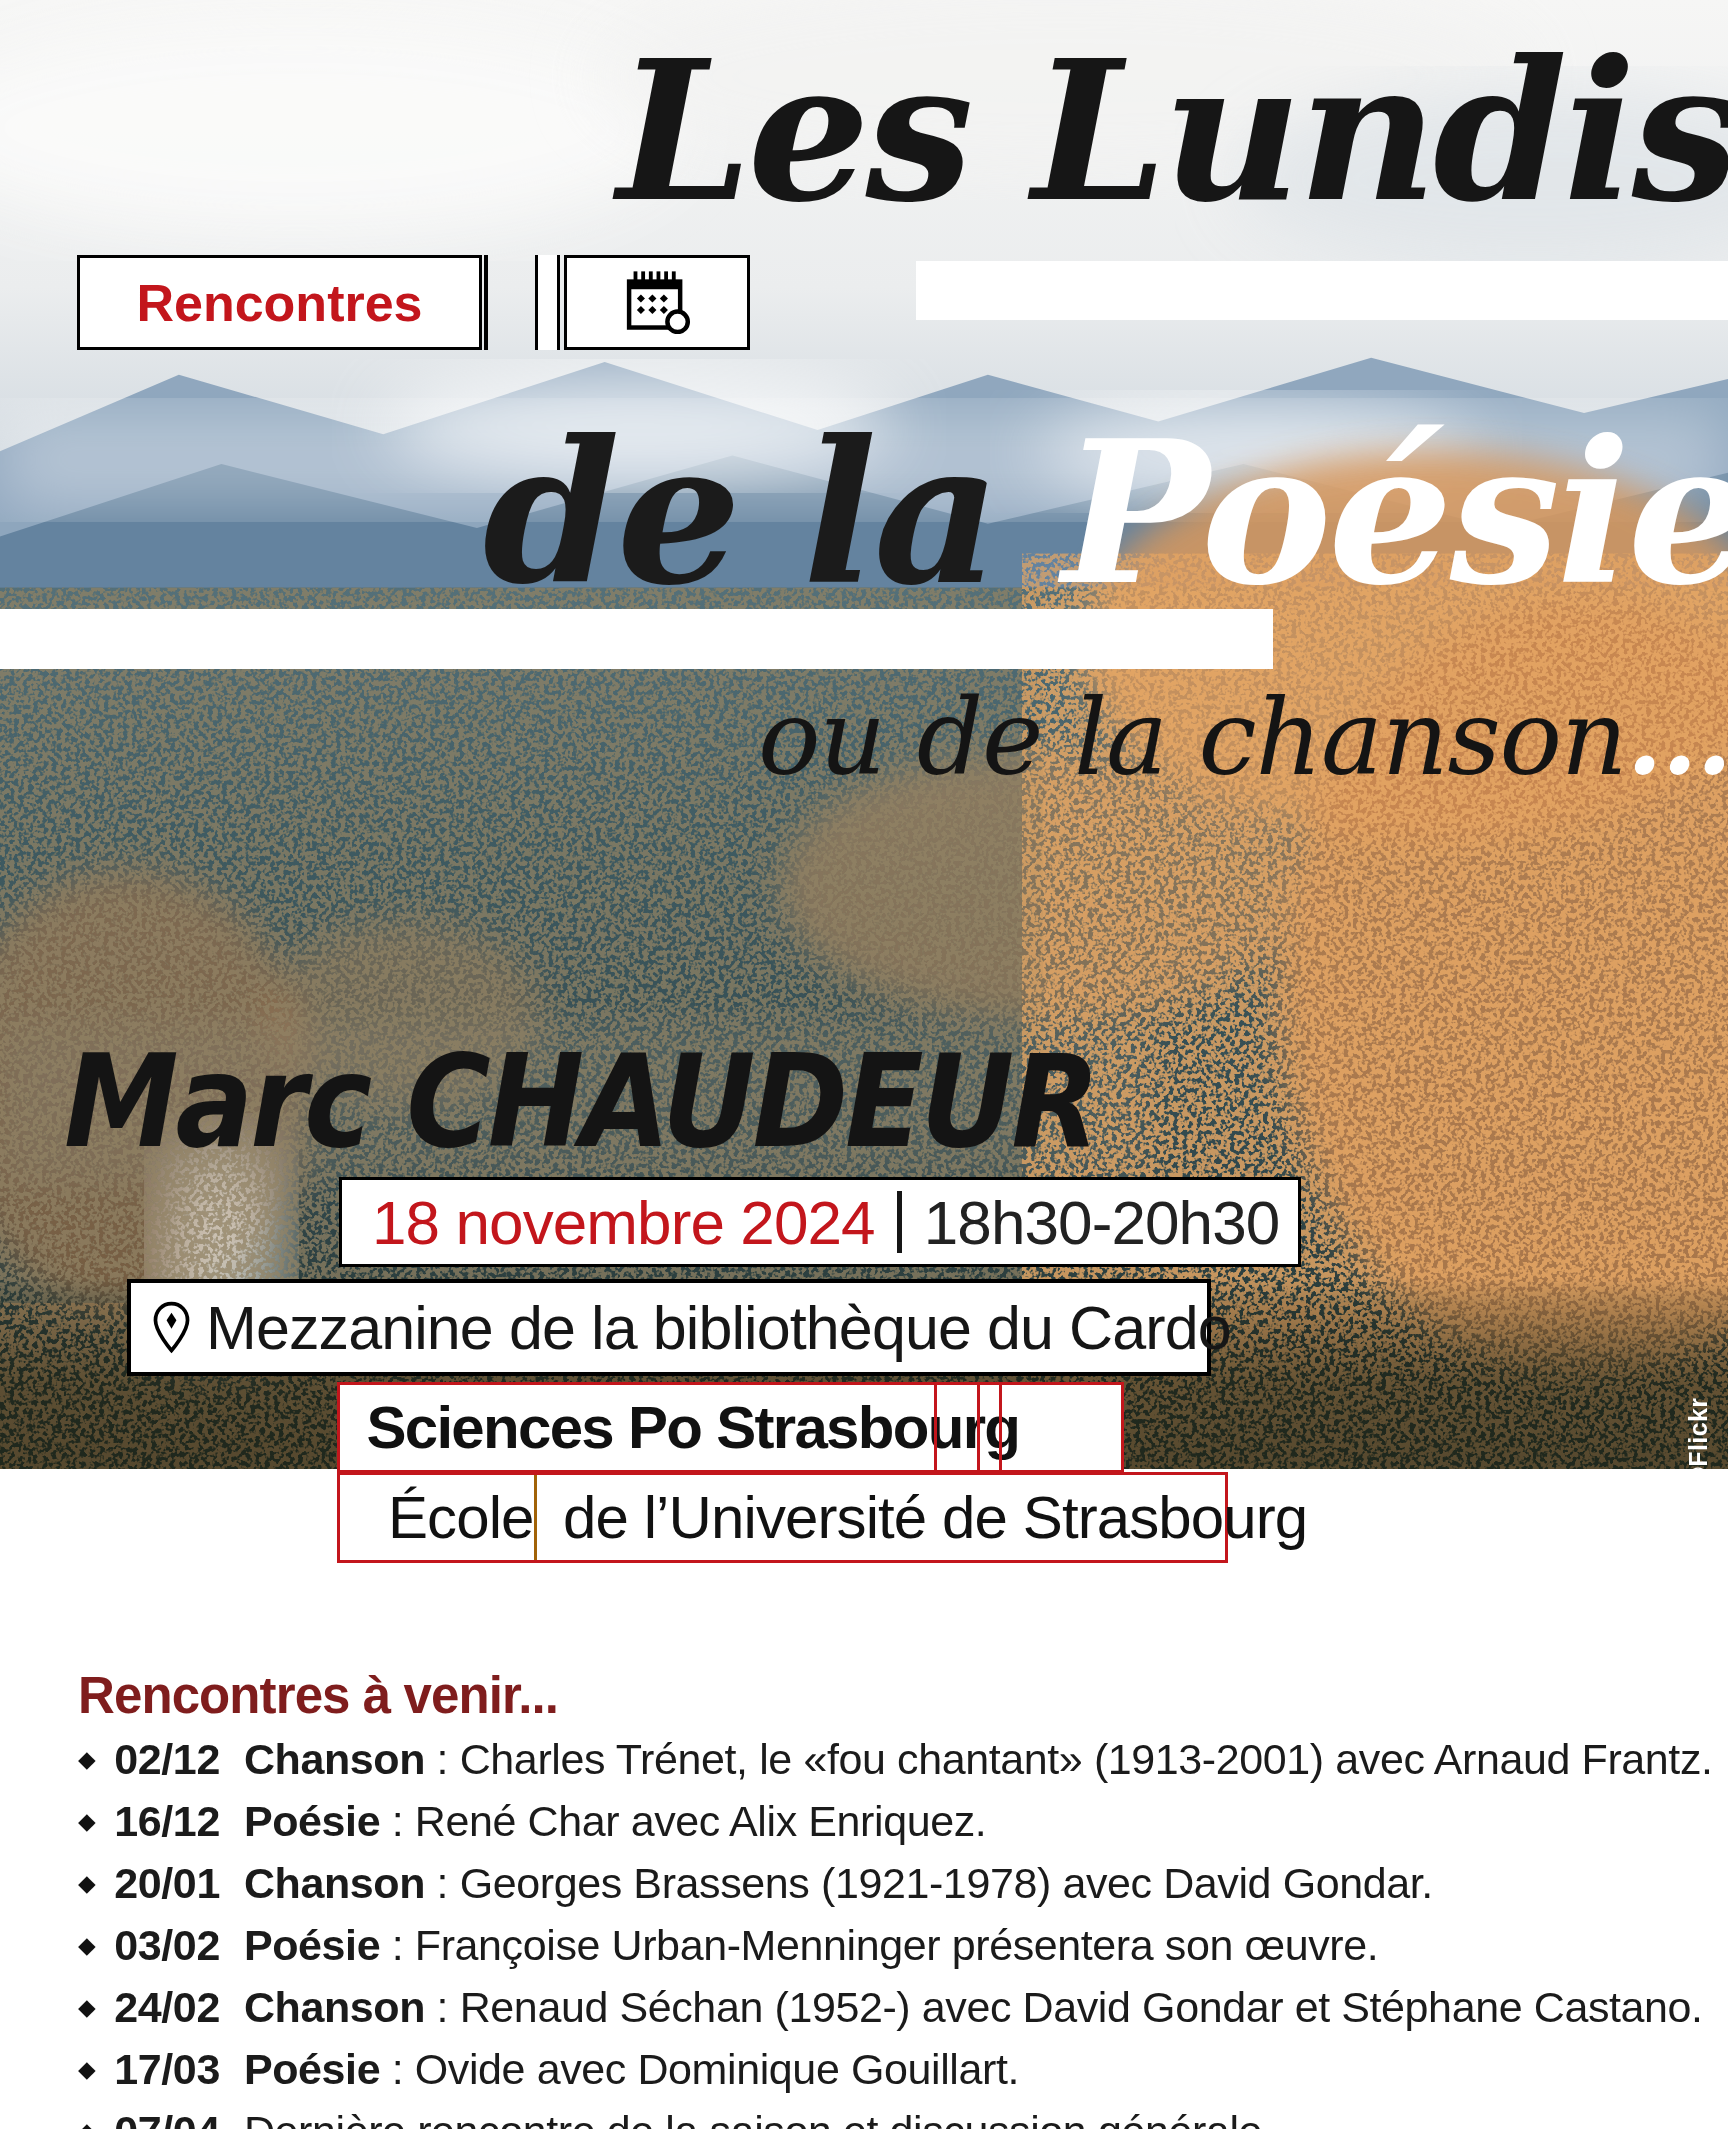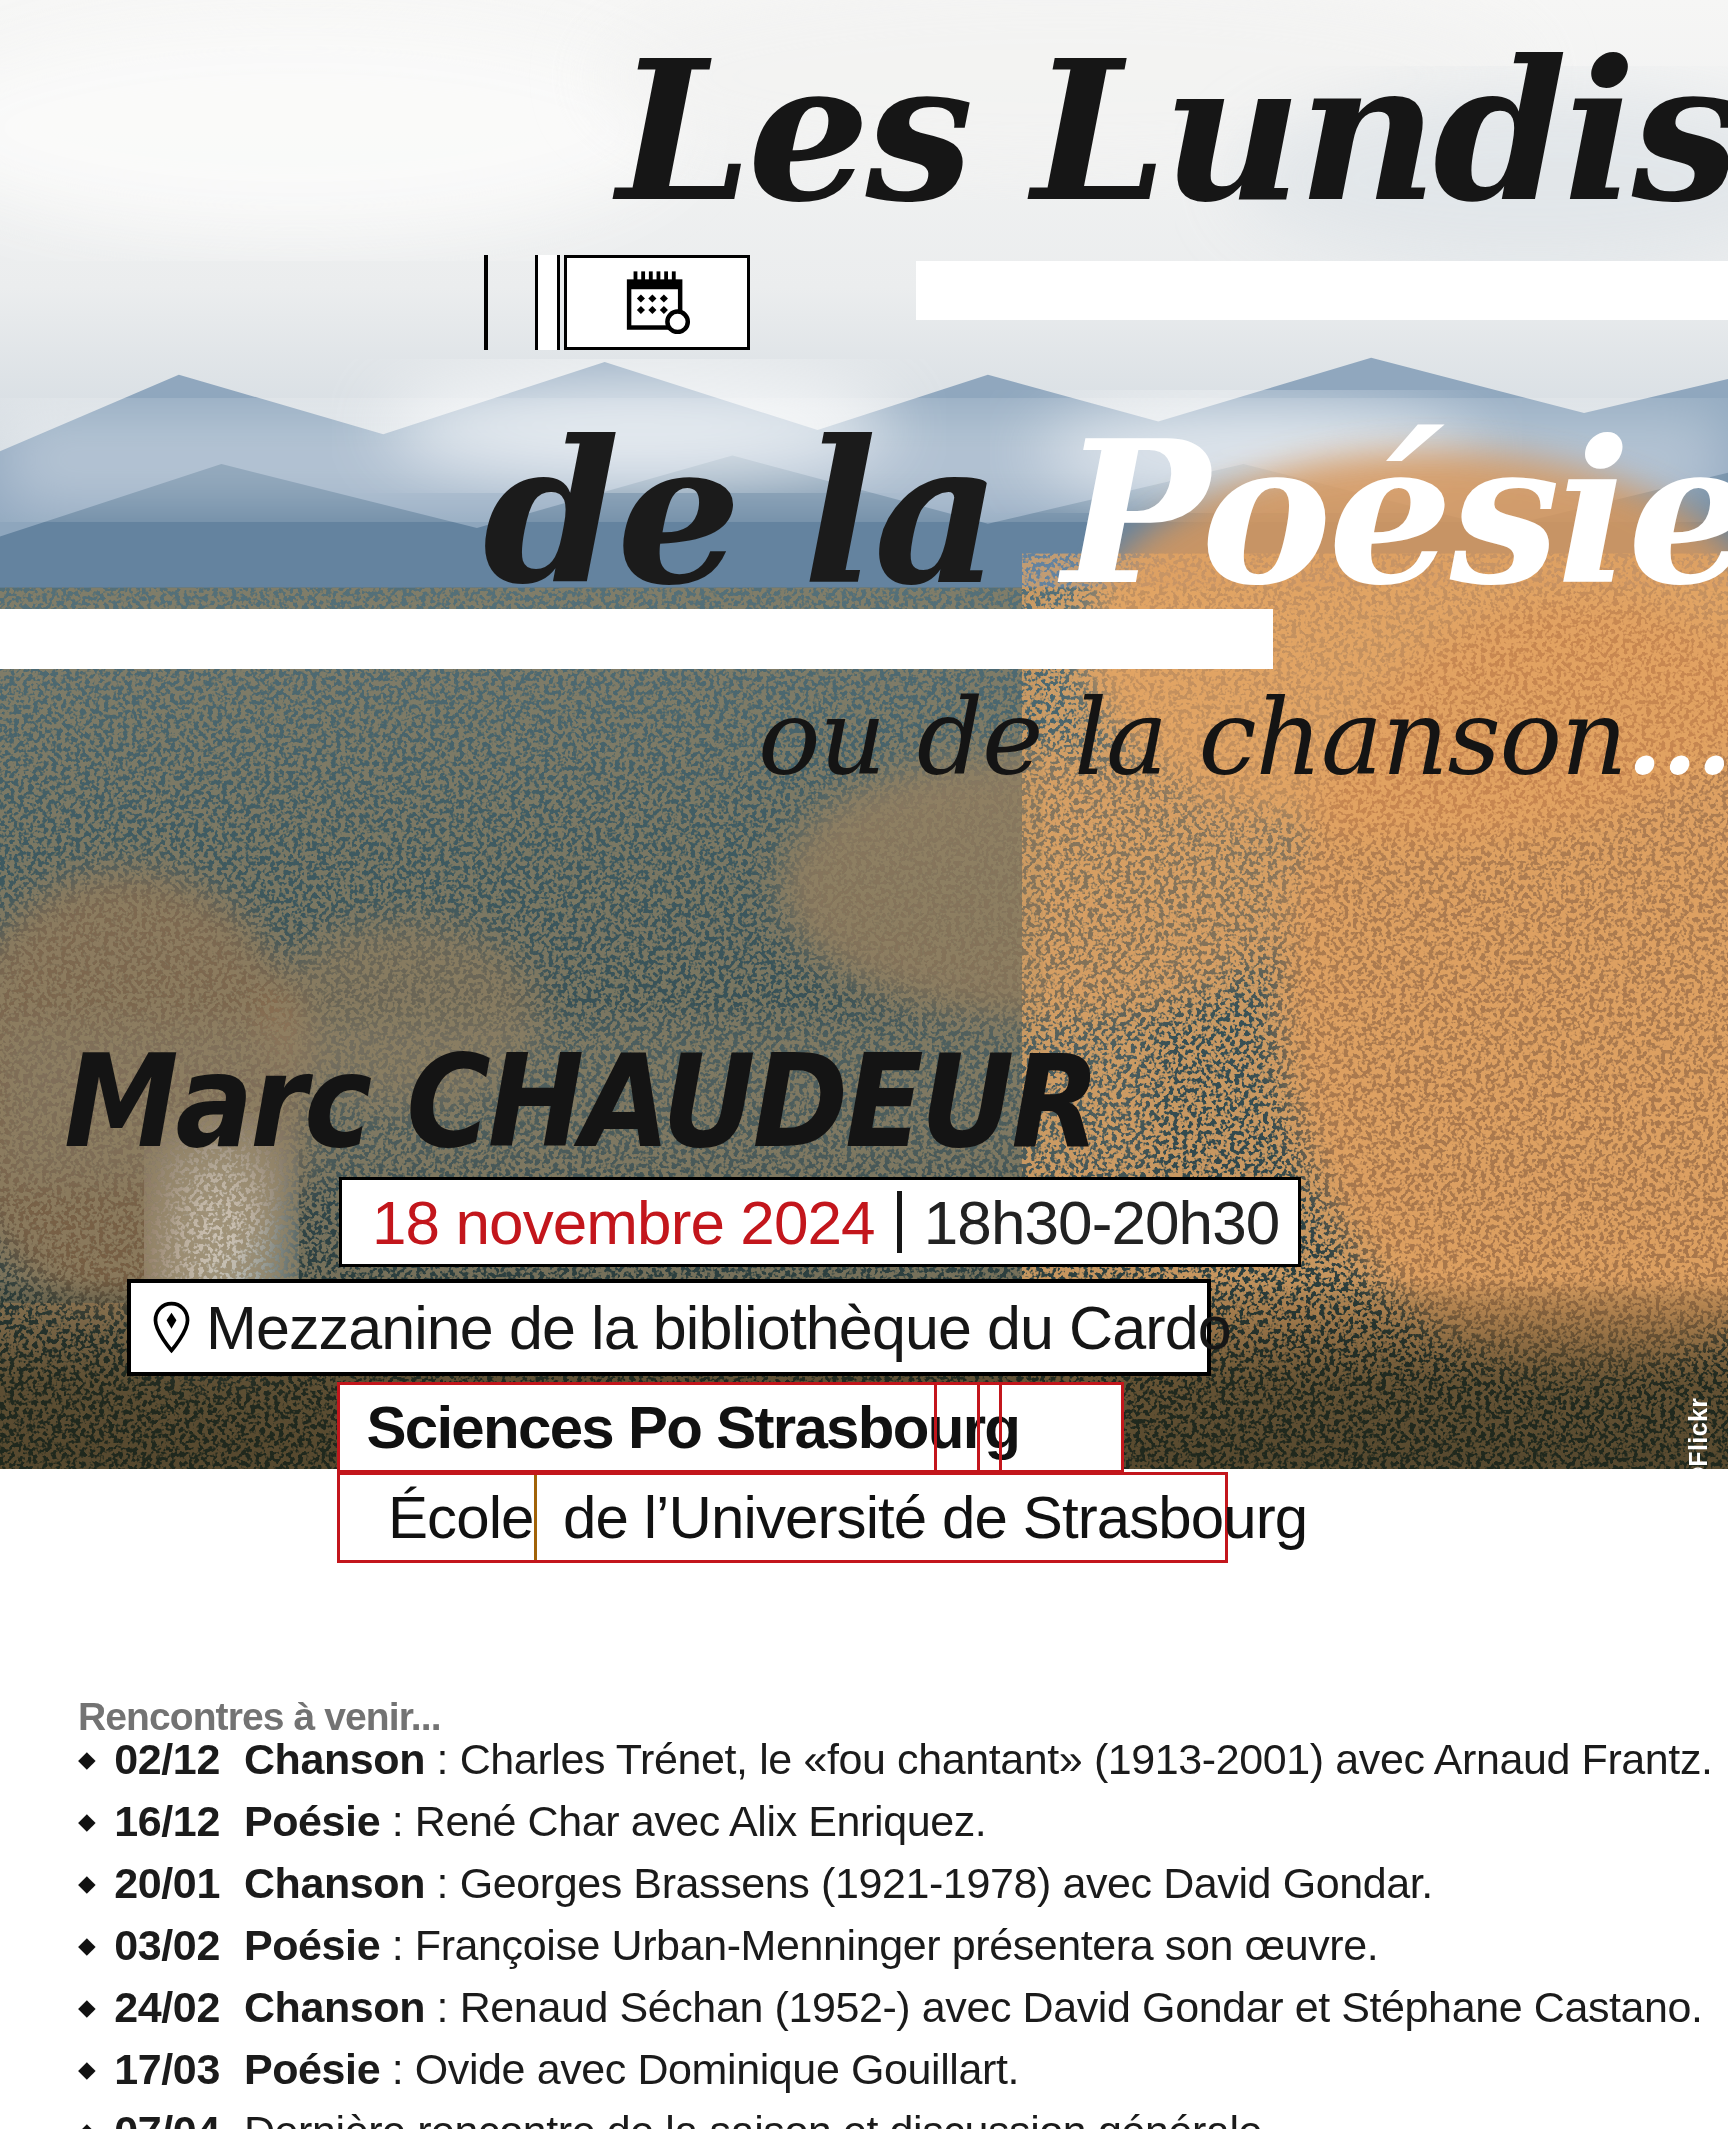--- a/index.html
+++ b/index.html
@@ -63,21 +63,21 @@
               box-sizing:border-box;display:flex;align-items:stretch;}
   .school-box .cell-l{width:180px;display:flex;align-items:center;justify-content:center;
                       border-right:3px solid #a16207;box-sizing:border-box;margin-left:48px;}
   .school-box .cell-r{flex:1;display:flex;align-items:center;padding-left:26.4px;}
   .school-box span{color:#111;font-size:60px;letter-spacing:-0.9px;white-space:nowrap;}
 
   .credit{left:1588px;top:1427px;width:221px;text-align:center;transform:rotate(-90deg);
           color:#ffffff;font-size:25px;font-weight:bold;letter-spacing:0.4px;}
 
   
-  .up-heading{left:78px;top:1666px;color:#737373;font-size:39px;font-weight:bold;letter-spacing:-0.9px;margin-top:29px;}
+  .up-heading{left:78px;top:1666px;color:#7f1d1d;font-size:51px;font-weight:bold;letter-spacing:-0.9px;}
   .up-list{left:78px;top:1728px;width:1576px;}
   .li{height:62px;display:flex;align-items:center;color:#1b1b1b;font-size:43px;letter-spacing:-0.4px;white-space:nowrap;}
   .li .bullet{font-size:23px;color:#111;margin-right:19px;}
   .li b.d{font-weight:bold;margin-right:24px;}
   .li b.c{font-weight:bold;}
 </style>
 </head>
 <body>
 
 <div class="poster">
@@ -147,20 +147,23 @@
     </svg>
   </div>
 
   <div class="abs stripe-a"></div>
   <div class="abs stripe-b"></div>
 
   <div class="abs title1">Les Lundis</div>
   <div class="abs title2"><span class="t-black">de la </span><span class="t-white">Poésie</span></div>
   <div class="abs title3"><span>ou de la chanson</span><span class="dots">...</span></div>
 
+  <div class="abs tag-box">
+    <span>Rencontres</span>
+  </div>
   <div class="abs vline1"></div>
   <div class="abs vpair"></div>
   <div class="abs cal-box">
     <span>
       <svg width="67" height="64" viewBox="0 0 105 100" fill="none">
         <g stroke="#000" stroke-width="6">
           <line x1="18" y1="2" x2="18" y2="18"></line>
             <line x1="30" y1="2" x2="30" y2="18"></line>
           <line x1="42" y1="2" x2="42" y2="18"></line>
             <line x1="54" y1="2" x2="54" y2="18"></line>

